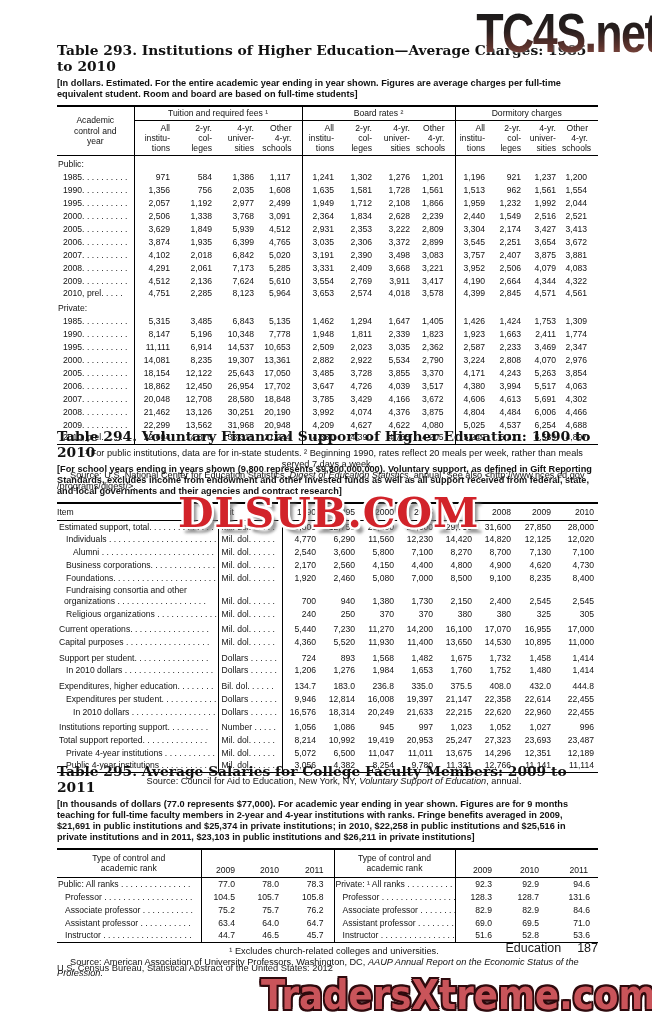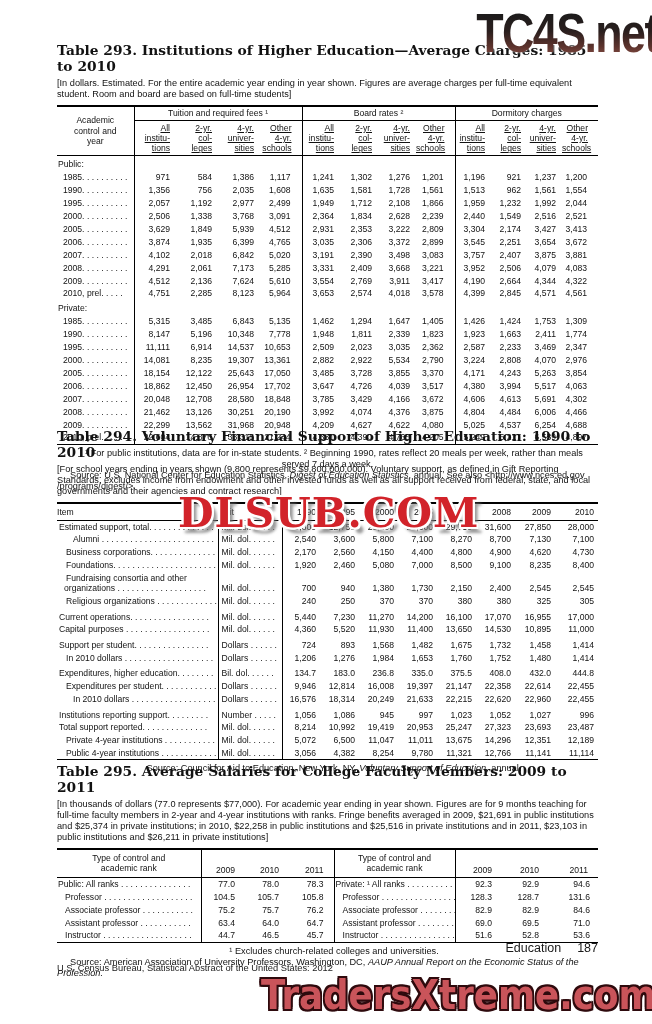--- a/index.html
+++ b/index.html
@@ -1,36 +1,36 @@
 <!DOCTYPE html>
 <html><head>
 <meta charset="utf-8">
 <style>
   html,body{margin:0;padding:0;}
   .page{width:652px;height:1024px;position:relative;background:#ffffff;overflow:hidden;
         color:#121212;font-family:"Liberation Sans",sans-serif;}
   .sec{position:absolute;left:57px;width:541px;}
   .sec1{top:42px;} .sec2{top:428px;} .sec3{top:763px;}
   .ttitle{font-family:"DejaVu Serif",serif;font-size:13.8px;font-weight:bold;margin:0 0 4px 0;}
-  .subtitle{font-size:9.2px;line-height:10.9px;margin:0 0 5px 0;}
+  .subtitle{font-size:9.2px;line-height:10.9px;margin:0 0 5px 0;font-weight:bold;}
   .fnote{font-size:9.2px;line-height:10.9px;margin:0;text-indent:13px;}
   .fnote.first{margin-top:3px;text-align:center;}
 
   .tbl{border-collapse:collapse;table-layout:fixed;width:541px;font-size:8.6px;
        border-top:2px solid #000;border-bottom:1.6px solid #000;}
   .tbl th{font-weight:normal;padding:0;}
   .tbl td,.tbl th{overflow:hidden;}
   .vsep{border-left:1px solid #000;}
   .ind0{padding-left:1px;} .ind1{padding-left:8px;} .ind2{padding-left:15px;}
 
   
   .t293 th.stubhead{white-space:pre-line;text-align:center;vertical-align:middle;
         border-right:1px solid #000;border-bottom:1px solid #000;line-height:10.5px;}
   .t293 th.ghead{text-align:center;border-bottom:1px solid #000;height:13px;line-height:13px;margin-top:14px;}
-  .t293 tr.chrow th{border-bottom:1px solid #000;text-decoration:underline;}
+  .t293 tr.chrow th{border-bottom:1px solid #000;}
   .t293 th.chead{white-space:pre-line;text-align:right;padding:2px 6px 2px 0;line-height:10.2px;vertical-align:bottom;}
   .t293 th.chead.glast{padding-right:10px;}
   .t293 td{line-height:10.9px;white-space:nowrap;}
   .t293 td.stub{border-right:1px solid #000;}
   .t293 td.seclabel{padding-top:3px;padding-left:1px;}
   .t293 tr.secrow td{padding-top:3px;}
   .t293 td.yrlabel{padding-left:6px;}
   .t293 td.num{text-align:right;padding-right:6px;}
   .t293 td.num.glast{padding-right:11px;}
   .t293 td:last-child{padding-right:5px;}
@@ -529,20 +529,34 @@
             <td class="num">12,750</td>
             <td class="num">23,200</td>
             <td class="num">25,600</td>
             <td class="num">29,750</td>
             <td class="num">31,600</td>
             <td class="num">27,850</td>
             <td class="num">28,000</td>
           </tr>
           <tr>
             <td class="lab">
+              <div class="labline ind1">Individuals . . . . . . . . . . . . . . . . . . . . . . .</div>
+            </td>
+            <td class="unit">Mil. dol. . . . . .</td>
+            <td class="num">4,770</td>
+            <td class="num">6,290</td>
+            <td class="num">11,560</td>
+            <td class="num">12,230</td>
+            <td class="num">14,420</td>
+            <td class="num">14,820</td>
+            <td class="num">12,125</td>
+            <td class="num">12,020</td>
+          </tr>
+          <tr>
+            <td class="lab">
               <div class="labline ind2">Alumni . . . . . . . . . . . . . . . . . . . . . . . . .</div>
             </td>
             <td class="unit">Mil. dol. . . . . .</td>
             <td class="num">2,540</td>
             <td class="num">3,600</td>
             <td class="num">5,800</td>
             <td class="num">7,100</td>
             <td class="num">8,270</td>
             <td class="num">8,700</td>
             <td class="num">7,130</td>

